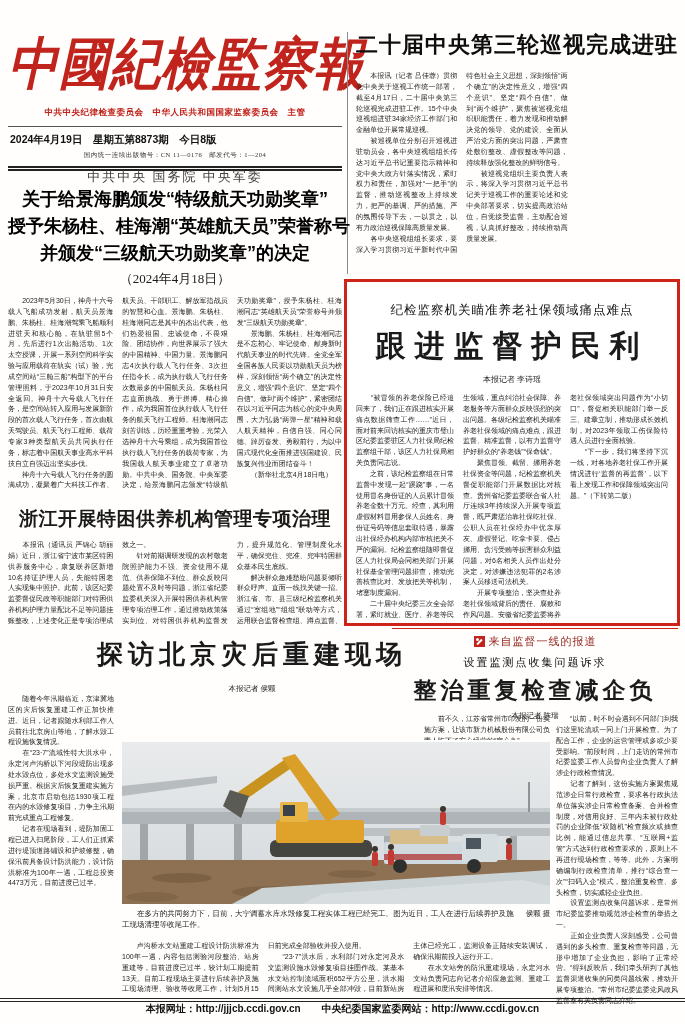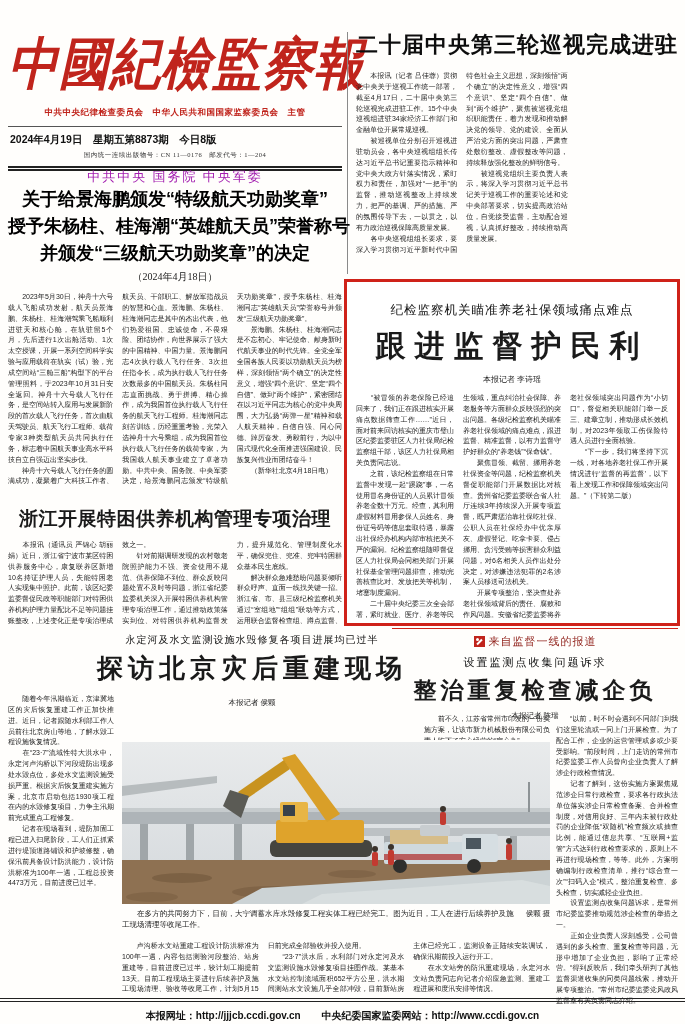--- a/index.html
+++ b/index.html
@@ -33,23 +33,23 @@
   .c3 { column-count:3; }
   .vline { width:1px; background:#8a8a8a; }
 
   
   #topright { left:356px; top:30px; width:322px; }
   #topright h1 { font-family:"Liberation Serif", serif; font-size:22px; font-weight:bold; text-align:center; letter-spacing:1px; color:#0d0d0d; white-space:nowrap; }
   #topright .colbody { margin-top:11px; height:185px; }
 
   
   #decision { left:8px; top:168px; width:334px; }
-  #decision .eyebrow { text-align:center; font-family:"Liberation Serif", serif; font-size:13px; letter-spacing:2px; color:#a21caf; }
+  #decision .eyebrow { text-align:center; font-family:"Liberation Serif", serif; font-size:13px; letter-spacing:2px; color:#404040; }
   #decision .hline { text-align:center; font-size:18px; font-weight:bold; line-height:1.5; letter-spacing:0; color:#000; white-space:nowrap; }
-  #decision .datenote { text-align:center; font-family:"Liberation Serif", serif; font-size:10px; margin-top:3px; }
+  #decision .datenote { text-align:center; font-family:"Liberation Serif", serif; font-size:13px; margin-top:3px; }
   #decision .colbody { margin-top:8px; height:196px; }
 
   
   #zhejiang { left:8px; top:506px; width:334px; }
   #zhejiang h2 { font-family:"Liberation Serif", serif; font-size:19px; font-weight:bold; text-align:center; letter-spacing:.5px; white-space:nowrap; }
   #zhejiang .colbody { margin-top:8px; height:88px; }
 
   
   #redbox {
     left:344px; top:279px; width:336px; height:347px;
@@ -80,21 +80,21 @@
   .eicon::before { content:""; position:absolute; left:2px; top:5px; width:7px; height:2px; background:#fff; transform:rotate(-45deg); }
   .eicon::after { content:""; position:absolute; left:2px; top:2px; width:3px; height:3px; background:#fff; border-radius:50%; }
   #sv .eyetext { font-size:11px; color:#8f1f18; letter-spacing:1px; }
   #sv .kicker { text-align:center; font-size:11px; letter-spacing:2px; margin-top:6px; color:#111; }
   #sv h2 { font-family:"Liberation Serif", serif; font-size:23px; font-weight:bold; text-align:center; letter-spacing:4px; margin-top:5px; white-space:nowrap; }
   #sv .byline { text-align:center; font-size:7.5px; margin-top:5px; color:#222; }
   #sv-cola { left:424px; top:714px; width:126px; height:26px; }
   #sv-colb { left:556px; top:714px; width:122px; height:290px; }
 
   
-  #footer { left:0; top:998px; width:685px; border-top:4px double #222; padding-top:7px; text-align:center; font-size:10px; font-weight:bold; color:#111; }
+  #footer { left:0; top:998px; width:685px; border-top:4px double #222; text-align:center; font-size:10px; font-weight:bold; color:#111; }
   #footer span { margin:0 9px; }
 </style>
 </head>
 <body>
 
 <div id="page">
 
   <div id="masthead" class="abs">
     <div class="mast-title" style="color:#c0241c">中國紀檢監察報</div>
     <div class="mast-sup" style="color:#c0241c">中共中央纪律检查委员会　中华人民共和国国家监察委员会　主管</div>
@@ -142,21 +142,20 @@
     <div class="byline">本报记者 李诗瑶</div>
     <div class="colbody c3">　　“被冒领的养老保险已经追回来了，我们正在跟进核实开展痛点数据筛查工作……”近日，面对前来回访核实的重庆市璧山区纪委监委驻区人力社保局纪检监察组干部，该区人力社保局相关负责同志说。
 　　之前，该纪检监察组在日常监督中发现一起“蹊跷”事，一名使用冒名身份证的人员累计冒领养老金数十万元。经查，其利用虚假材料冒用参保人员姓名、身份证号码等信息套取待遇，暴露出社保经办机构内部审核把关不严的漏洞。纪检监察组随即督促区人力社保局会同相关部门开展社保基金管理问题排查，推动完善核查比对、发放把关等机制，堵塞制度漏洞。
 　　二十届中央纪委三次全会部署，紧盯就业、医疗、养老等民生领域，重点纠治社会保障、养老服务等方面群众反映强烈的突出问题。各级纪检监察机关瞄准养老社保领域的痛点难点，跟进监督、精准监督，以有力监督守护好群众的“养老钱”“保命钱”。
 　　聚焦冒领、截留、挪用养老社保资金等问题，纪检监察机关督促职能部门开展数据比对核查。贵州省纪委监委联合省人社厅连续3年持续深入开展专项监督，既严肃惩治靠社保吃社保、公职人员在社保经办中优亲厚友、虚假登记、吃拿卡要、侵占挪用、贪污受贿等损害群众利益问题，对6名相关人员作出处分决定，对涉嫌违法犯罪的2名涉案人员移送司法机关。
 　　开展专项整治，坚决查处养老社保领域背后的责任、腐败和作风问题。安徽省纪委监委将养老社保领域突出问题作为“小切口”，督促相关职能部门举一反三、建章立制，推动形成长效机制，对2023年领取工伤保险待遇人员进行全面核验。
 　　“下一步，我们将坚持下沉一线，对各地养老社保工作开展情况进行‘监督的再监督’，以下看上发现工作和保障领域突出问题。”（下转第二版）</div>
   </div>
 
   <div id="bj-head" class="abs">
-    <div class="kicker">永定河及水文监测设施水毁修复各项目进展均已过半</div>
     <h2>探访北京灾后重建现场</h2>
     <div class="byline">本报记者 侯颗</div>
   </div>
 
   <div id="bj-left" class="abs colbody">　　随着今年汛期临近，京津冀地区的灾后恢复重建工作正加快推进。近日，记者跟随水利部工作人员前往北京房山等地，了解水毁工程设施恢复情况。
 　　在“23·7”流域性特大洪水中，永定河卢沟桥以下河段堤防出现多处水毁点位，多处水文监测设施受损严重。根据灾后恢复重建实施方案，北京市启动包括1930项工程在内的水毁修复项目，力争主汛期前完成重点工程修复。
 　　记者在现场看到，堤防加固工程已进入扫尾阶段，工人们正抓紧进行堤顶道路铺设和护坡修整，确保汛前具备设计防洪能力，设计防洪标准为100年一遇，工程总投资4473万元，目前进度已过半。</div>
 
   <div id="bj-photo" class="abs">
     <svg width="428" height="162" viewBox="0 0 428 162" xmlns="http://www.w3.org/2000/svg">

